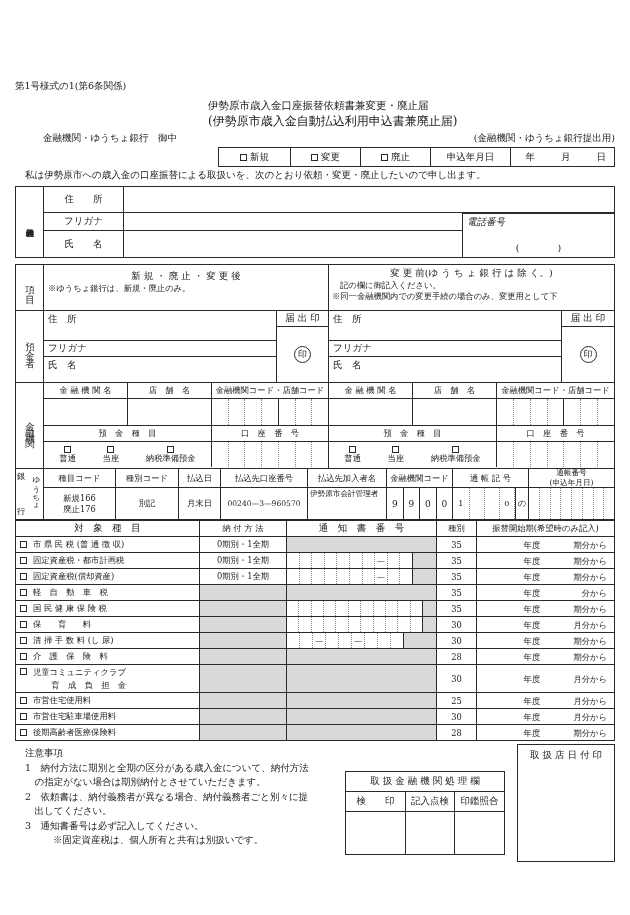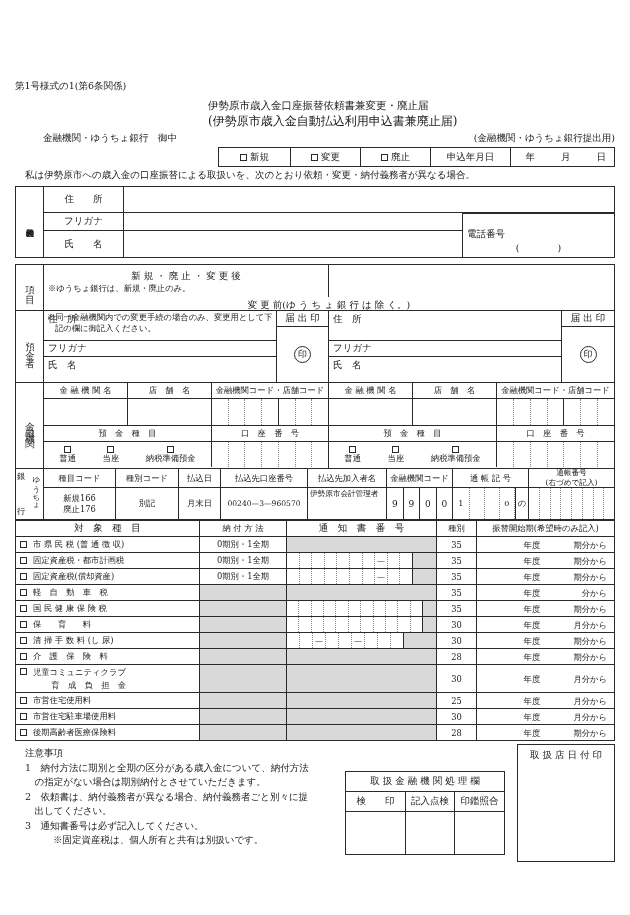--- a/index.html
+++ b/index.html
@@ -54,42 +54,42 @@
     <span>廃止</span>
   </div>
   <div class="c brd-r" style="width:80px;">申込年月日</div>
   <div class="row" style="flex:1;align-items:center;justify-content:flex-end;gap:26px;padding-right:8px;">
     <span>年</span>
     <span>月</span>
     <span>日</span>
   </div>
 </div>
 
-<div class="a" style="left:25px;top:169px;">私は伊勢原市への歳入金の口座振替による取扱いを、次のとおり依頼・変更・納付義務者が異なる場合。</div>
+<div class="a" style="left:25px;top:169px;">私は伊勢原市への歳入金の口座振替による取扱いを、次のとおり依頼・変更・廃止したいので申し出ます。</div>
 
 <div class="a bx row" style="left:15px;top:186px;width:600px;height:72px;">
   <div class="labelcell c" style="width:28px;">
     <span class="vt small">納付義務者</span>
   </div>
   <div class="col" style="flex:1;position:relative;">
     <div class="row brd-b" style="height:26px;">
       <div class="labelcell" style="width:80px;">住　　所</div>
       <div style="flex:1;"></div>
     </div>
     <div class="row brd-b" style="height:18px;">
       <div class="labelcell" style="width:80px;">フリガナ</div>
       <div style="flex:1;"></div>
     </div>
     <div class="row" style="height:26px;">
       <div class="labelcell" style="width:80px;">氏　　名</div>
       <div style="flex:1;"></div>
     </div>
 
     <div class="a" style="left:418px;top:26px;width:152px;height:44px;border-left:1px solid #2a2a2a;border-top:1px solid #2a2a2a;background:#fff;">
-      <div style="padding:14px 0 0 4px;">電話番号</div>
+      <div style="padding:2px 0 0 4px;font-style:italic;">電話番号</div>
       <div style="position:absolute;bottom:2px;left:0;right:0;text-align:center;">(　　　　)</div>
     </div>
   </div>
 </div>
 
 <div class="a bx" style="left:15px;top:264px;width:600px;height:256px;">
 
   <div class="a col" style="left:0;top:0;width:28px;height:100%;border-right:1px solid #2a2a2a;">
     <div class="c brd-b" style="height:46px;">
       <span class="vt" style="letter-spacing:10px;">項目</span>
@@ -102,29 +102,29 @@
     </div>
     <div style="height:50px;position:relative;">
       <span class="a small" style="left:1px;top:2px;">銀</span>
       <span class="a small" style="left:1px;bottom:2px;">行</span>
       <span class="a vt tiny" style="right:2px;top:2px;">ゆうちょ</span>
     </div>
   </div>
 
   <div class="a" style="left:28px;top:0;width:570px;height:100%;">
 
-    <div class="row brd-b" style="height:46px;flex-direction:column;">
+    <div class="row brd-b" style="height:46px;">
       <div class="col brd-r" style="width:285px;padding:3px 4px;">
         <div style="text-align:center;margin-top:2px;">新 規 ・ 廃 止 ・ 変 更 後</div>
         <div class="small">※ゆうちょ銀行は、新規・廃止のみ。</div>
       </div>
       <div class="col" style="flex:1;padding:2px 3px;">
         <div style="text-align:center;">変 更 前(ゆ う ち ょ 銀 行 は 除 く。)</div>
+        <div class="small" style="padding-left:8px;">記の欄に御記入ください。</div>
         <div class="small">※同一金融機関内での変更手続の場合のみ、変更用として下</div>
-        <div class="small" style="padding-left:8px;">記の欄に御記入ください。</div>
       </div>
     </div>
 
     <div class="row brd-b" style="height:72px;">
 
       <div class="row brd-r" style="width:285px;">
         <div class="col" style="width:233px;border-right:1px solid #2a2a2a;">
           <div class="brd-b" style="height:30px;padding:2px 4px;">
             <span>住　所</span>
           </div>
@@ -275,21 +275,21 @@
       <div class="row brd-b small" style="height:19px;">
         <div class="c brd-r" style="width:72px;">種目コード</div>
         <div class="c brd-r" style="width:63px;">種別コード</div>
         <div class="c brd-r" style="width:42px;">払込日</div>
         <div class="c brd-r" style="width:87px;">払込先口座番号</div>
         <div class="c brd-r" style="width:79px;">払込先加入者名</div>
         <div class="c brd-r" style="width:66px;">金融機関コード</div>
         <div class="c brd-r" style="width:76px;">通 帳 記 号</div>
         <div class="col c tiny" style="flex:1;">
           <span>通帳番号</span>
-          <span>(右づめで記入)</span>
+          <span>(申込年月日)</span>
         </div>
       </div>
       <div class="row small" style="flex:1;">
         <div class="col c brd-r" style="width:72px;">
           <span>新規166</span>
           <span>廃止176</span>
         </div>
         <div class="c brd-r" style="width:63px;">別記</div>
         <div class="c brd-r" style="width:42px;">月末日</div>
         <div class="c brd-r tiny" style="width:87px;">00240—3—960570</div>

